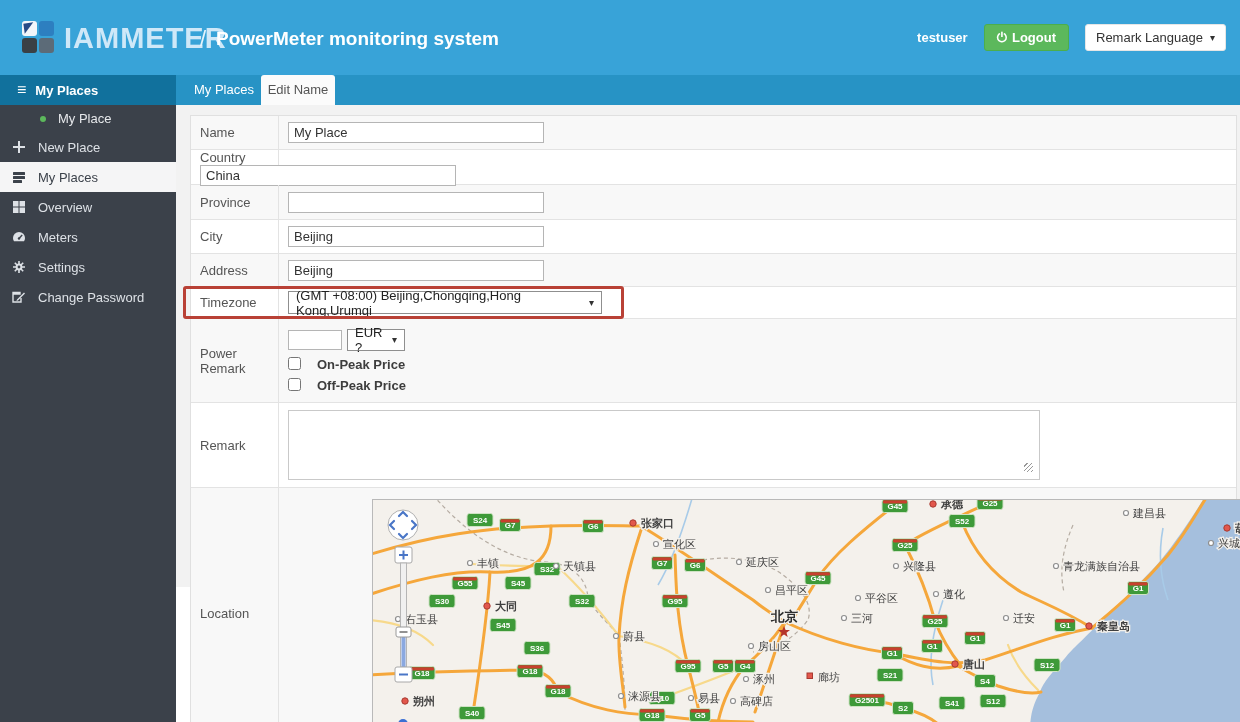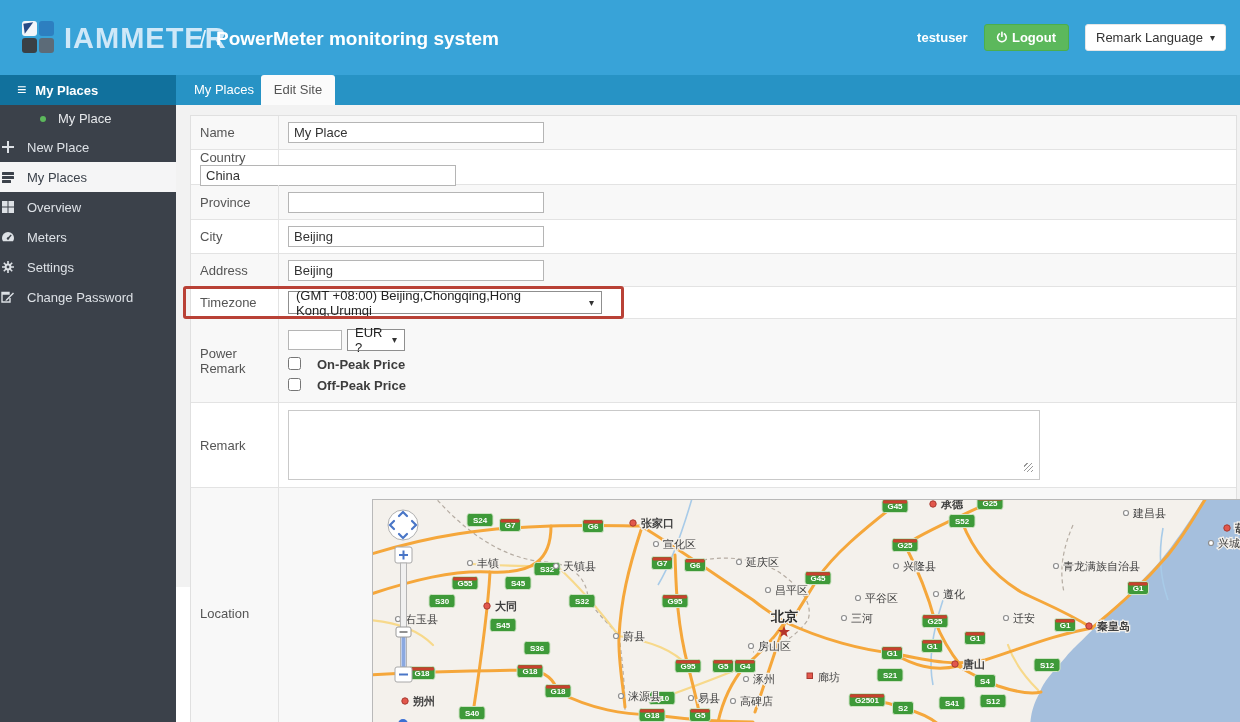--- a/index.html
+++ b/index.html
@@ -34,21 +34,21 @@
   #tabbar { position:absolute; left:176px; top:75px; width:1064px; height:30px; background:#2793c5; }
   .tab { position:absolute; top:0; height:30px; line-height:30px; font-size:13px; text-align:center; cursor:pointer; }
   #tab-myplaces { left:0; padding:0 18px; color:#ffffff; }
   #tab-editsite { left:85px; width:74px; background:#fbfbfb; color:#555; border-radius:3px 3px 0 0; }
 
   
   #sidebar { position:absolute; left:0; top:105px; width:176px; height:617px; background:#3b414a; }
   .side-sub { height:27px; display:flex; align-items:center; padding-left:40px; gap:12px;
     color:#e6e8eb; font-size:13px; cursor:pointer; }
   .side-dot { width:6px; height:6px; border-radius:50%; background:#5cb85c; }
-  .side-item { height:30px; display:flex; align-items:center; padding-left:1px; gap:12px;
+  .side-item { height:30px; display:flex; align-items:center; padding-left:12px; gap:12px;
     color:#dde1e6; font-size:13px; cursor:pointer; }
   .side-item svg { width:14px; height:14px; flex:none; }
   .side-item.active { background:#f5f5f6; color:#3c424b; }
 
   
   #content { position:absolute; left:176px; top:105px; width:1064px; height:482px; background:#f2f2f2; }
   #form-table { position:absolute; left:14px; top:10px; width:1047px; height:607px;
     background:#fff; border:1px solid #e0e0e0; border-bottom:none; }
   .frow { display:flex; border-bottom:1px solid #e3e3e3; }
   .frow.stripe { background:#f8f8f8; }
@@ -108,21 +108,21 @@
     </div>
   </div>
 </div>
 
 <div id="sidebar-header">
   <span style="font-size:16px;">≡</span>
   <span>My Places</span>
 </div>
 <div id="tabbar">
   <div class="tab" id="tab-myplaces">My Places</div>
-  <div class="tab" id="tab-editsite">Edit Site</div>
+  <div class="tab" id="tab-editsite">Edit Name</div>
 </div>
 
 <div id="sidebar">
   <div class="side-sub">
     <span class="side-dot"></span>
     <span>My Place</span>
   </div>
   <div class="side-item">
     <svg viewBox="0 0 14 14">
         <path d="M6 1h2v12H6z M1 6h12v2H1z" fill="#dde1e6"></path>

